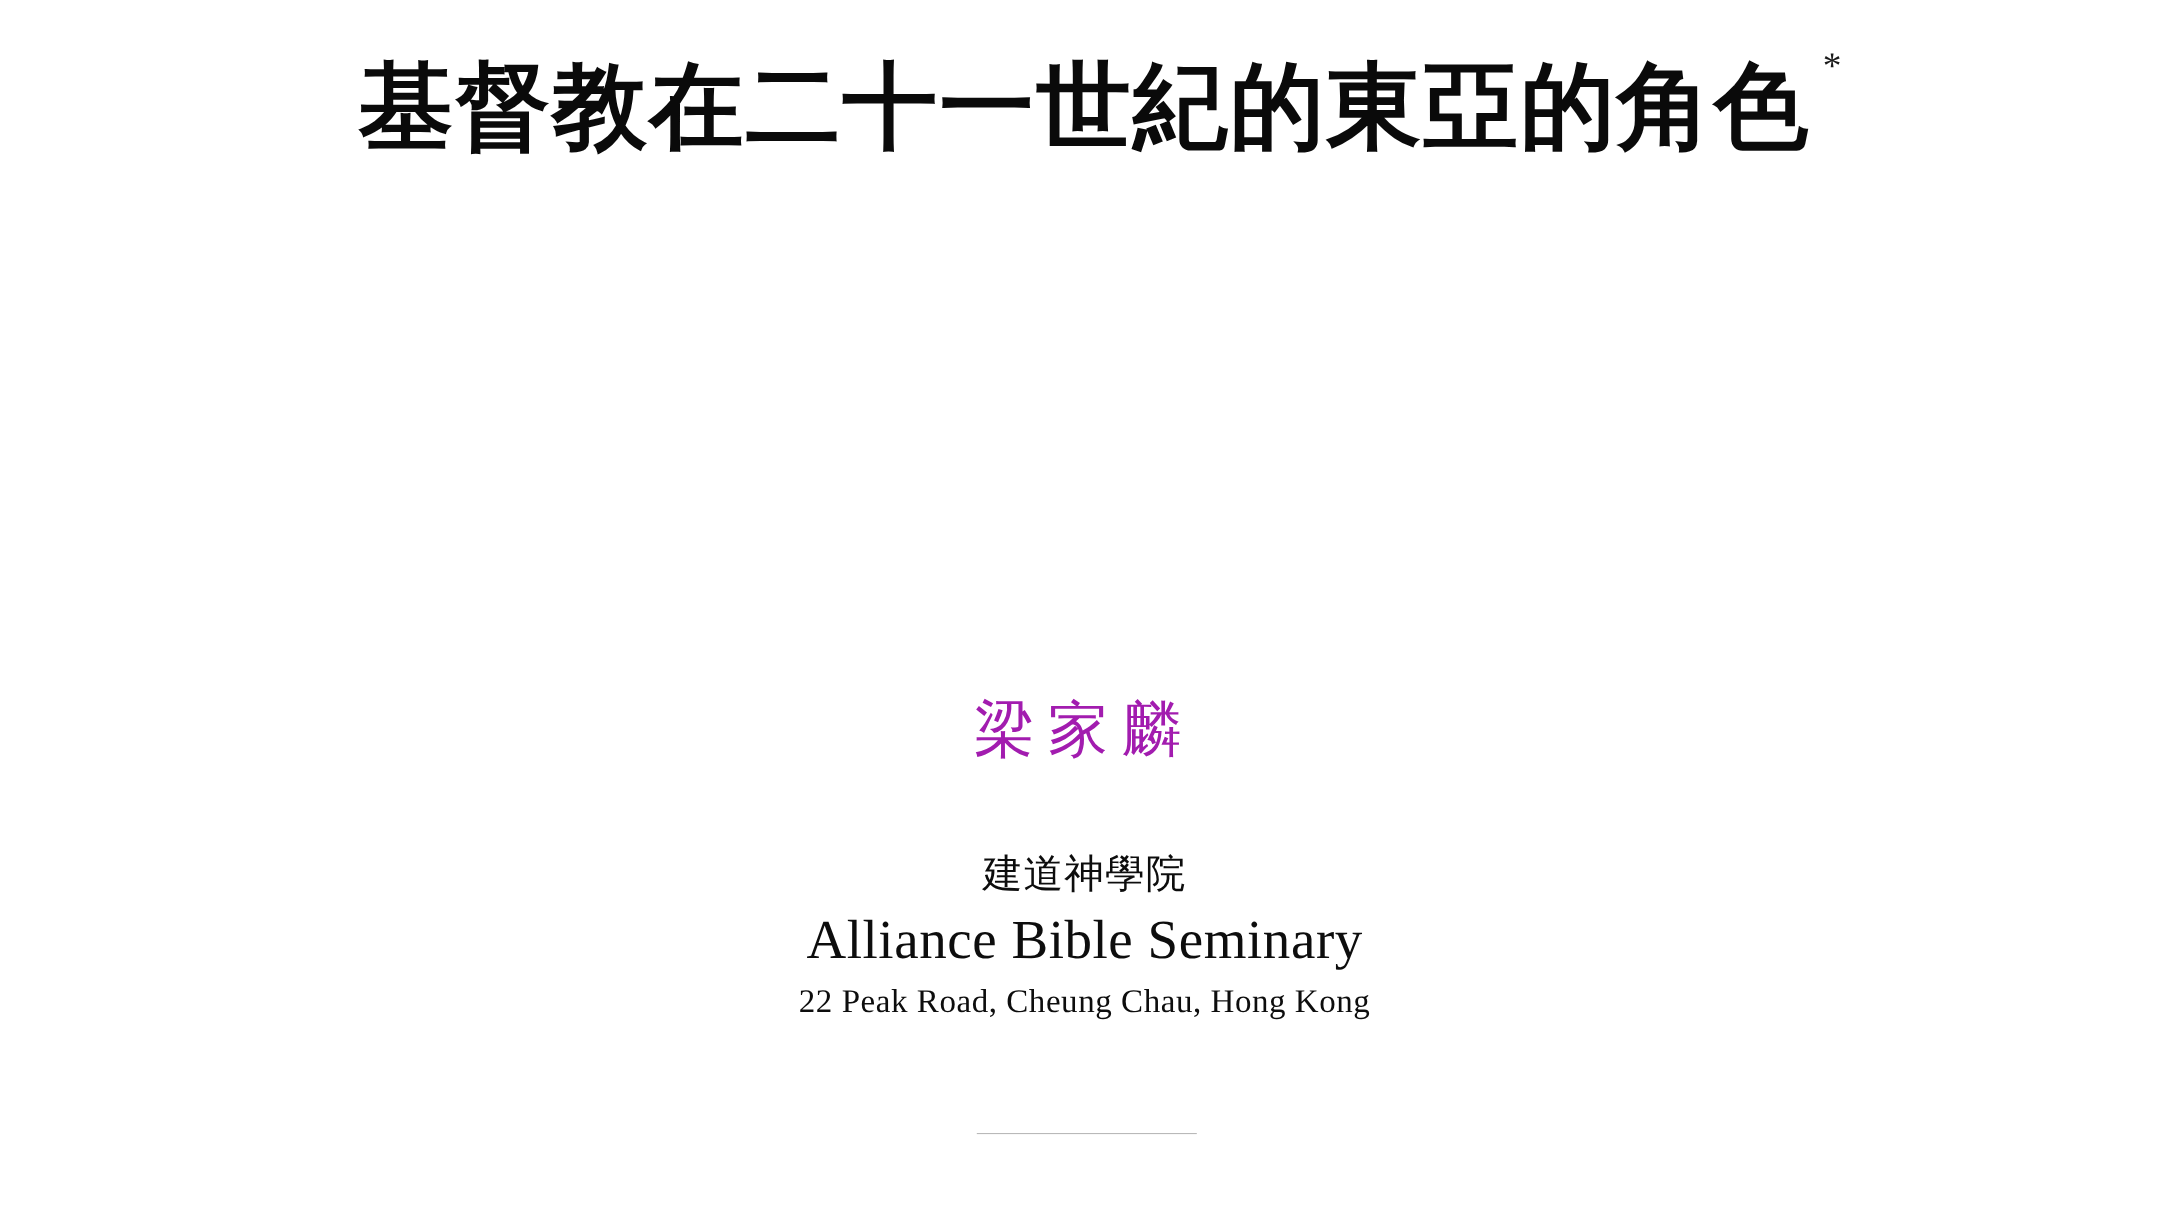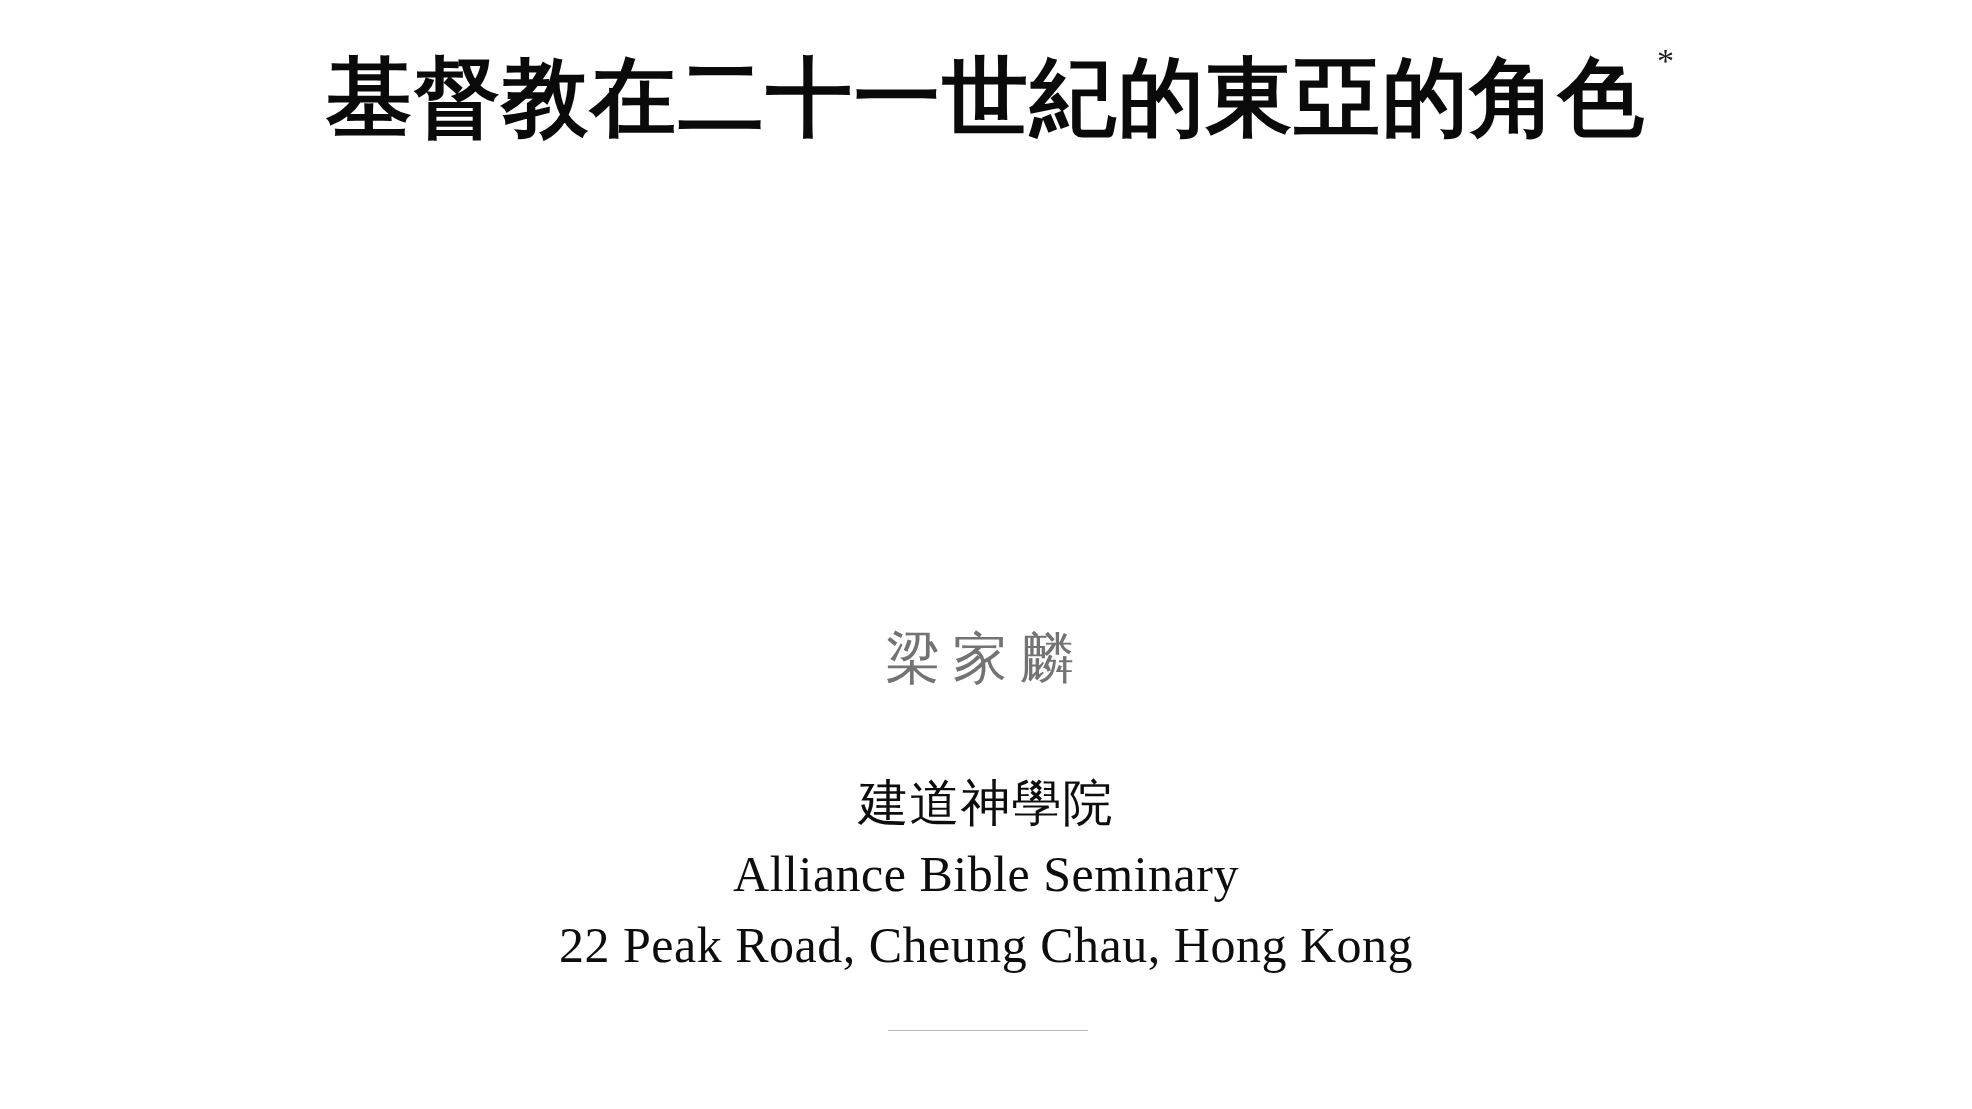--- a/index.html
+++ b/index.html
@@ -56,51 +56,51 @@
 
   
   .author-block {
     position: absolute;
     top: 630px;
     left: 0;
     width: 1972px;
     text-align: center;
   }
   .author-name {
-    font-family: Liberation Mono, monospace;
+    font-family: Liberation Sans, sans-serif;
     font-size: 55px;
     letter-spacing: 12px;
     line-height: 1.2;
-    color: #737373;
+    color: #a21caf;
   }
 
   
   .affiliation-block {
     position: absolute;
     top: 768px;
     left: 0;
     width: 1972px;
     text-align: center;
     line-height: 1.42;
   }
   .affil-line {
     font-family: "Liberation Serif", serif;
     color: #0d0d0d;
   }
   .affil-zh {
-    font-family: Liberation Serif, serif;
-    font-size: 50px;
+    font-family: Liberation Sans, sans-serif;
+    font-size: 36px;
     letter-spacing: 1px;
   }
   .affil-en {
     font-size: 50px;
     letter-spacing: 0.5px;
   }
   .affil-addr {
-    font-size: 50px;
+    font-size: 30px;
     letter-spacing: 0.5px;
   }
 
   
   .footnote-rule {
     position: absolute;
     top: 1030px;
     left: 888px;
     width: 200px;
     height: 1px;

